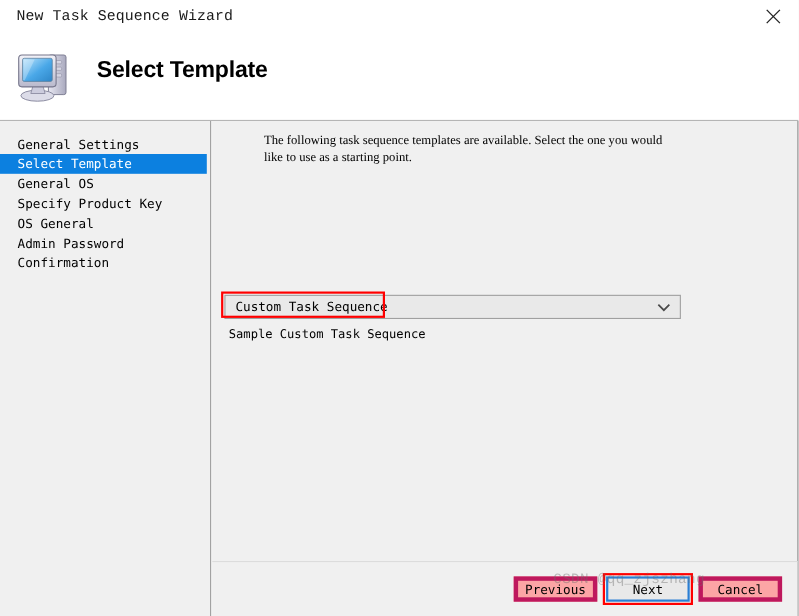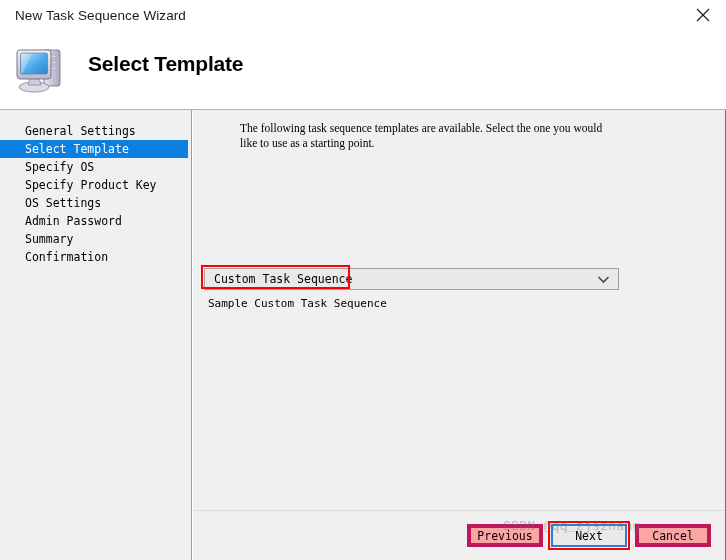--- a/index.html
+++ b/index.html
@@ -28,21 +28,21 @@
     width: 726px;
     height: 30px;
     background: #ffffff;
     display: flex;
     align-items: center;
   }
   .titlebar-text {
     margin-left: 15px;
     font-size: 13.5px;
     color: #1a1a1a;
-    font-family: Liberation Sans, sans-serif;
+    font-family: Liberation Mono, monospace;
     letter-spacing: 0.1px;
     white-space: nowrap;
   }
   .titlebar-close {
     position: absolute;
     right: 0; top: 0;
     width: 46px;
     height: 30px;
     display: flex;
     align-items: center;
@@ -96,21 +96,21 @@
     box-sizing: border-box;
   }
   .nav-list {
     position: absolute;
     left: 0; top: 12px;
     width: 192px;
   }
   .nav-item {
     height: 18px;
     line-height: 18px;
-    padding-left: 25px;
+    padding-left: 16px;
     font-family: "DejaVu Sans Mono", monospace;
     font-size: 11.5px;
     color: #000000;
     white-space: nowrap;
     box-sizing: border-box;
   }
   .nav-item.selected {
     background: #0c80e0;
     color: #ffffff;
     margin-right: 4px;
@@ -306,25 +306,24 @@
     </div>
     <div class="header-title">Select Template</div>
   </div>
 
   <div class="body-area">
 
     <div class="sidebar">
       <div class="nav-list">
         <div class="nav-item">General Settings</div>
         <div class="nav-item selected">Select Template</div>
-        <div class="nav-item">Specify OS</div>
+        <div class="nav-item">General OS</div>
         <div class="nav-item">Specify Product Key</div>
-        <div class="nav-item">OS Settings</div>
+        <div class="nav-item">OS General</div>
         <div class="nav-item">Admin Password</div>
-        <div class="nav-item">Summary</div>
         <div class="nav-item">Confirmation</div>
       </div>
     </div>
 
     <div class="content">
       <div class="content-inner">
 
         <div class="intro-text">
           <div>The following task sequence templates are available.  Select the one you would</div>
           <div>like to use as a starting point.</div>

